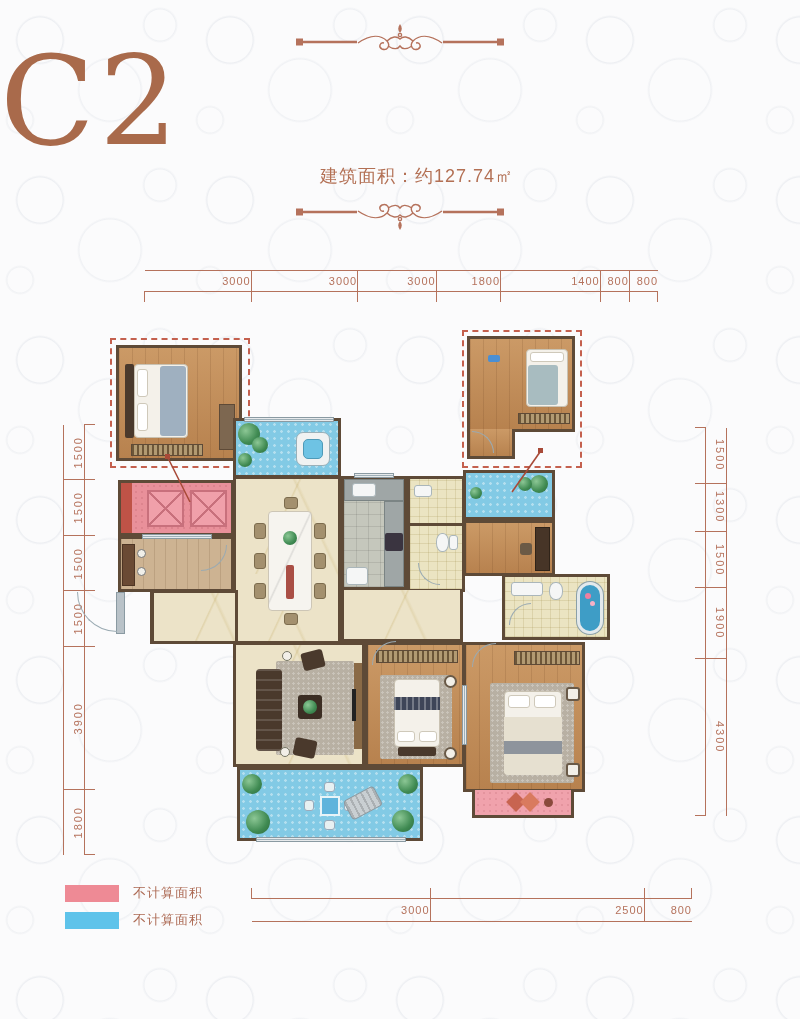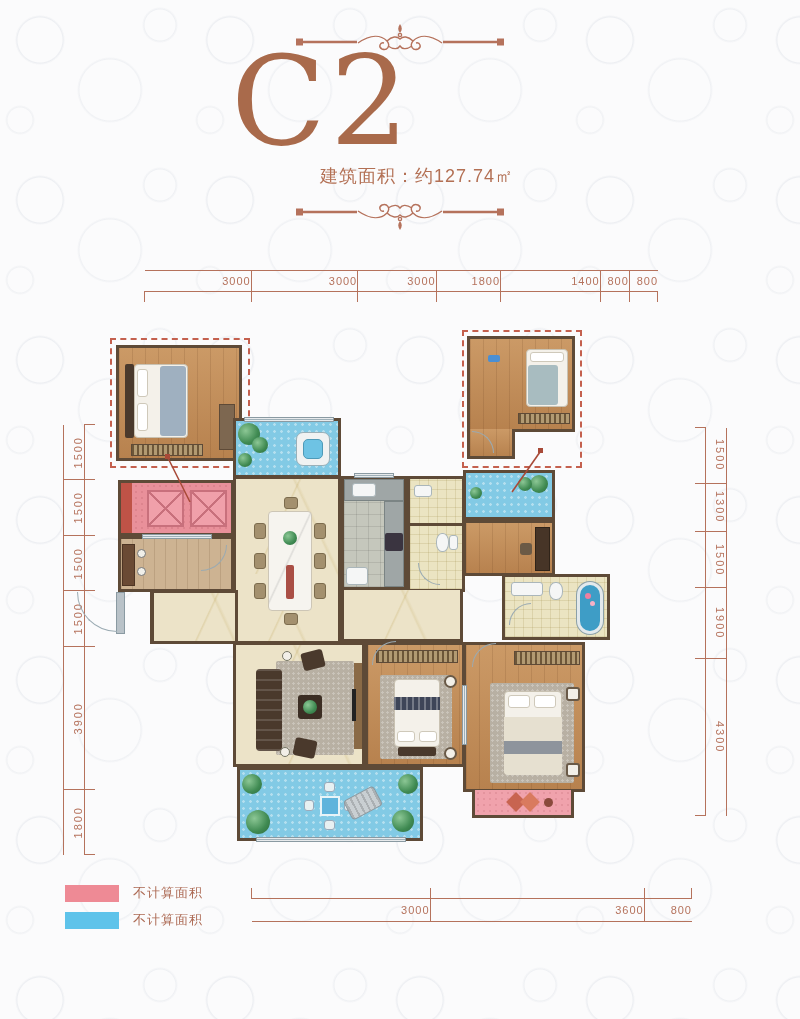--- a/index.html
+++ b/index.html
@@ -23,21 +23,21 @@
     background-image:
       radial-gradient(circle at 40px 40px, transparent 22px, rgba(203,209,219,.30) 23px, transparent 25px),
       radial-gradient(circle at 110px 90px, transparent 30px, rgba(203,209,219,.24) 31px, transparent 33px),
       radial-gradient(circle at 160px 25px, transparent 15px, rgba(203,209,219,.26) 16px, transparent 18px),
       radial-gradient(circle at 20px 120px, transparent 12px, rgba(203,209,219,.22) 13px, transparent 15px);
     background-size:190px 160px;}
   
   .ornament{position:absolute;left:295px;width:210px;height:40px;}
   .ornament.top{top:22px;}
   .ornament.bottom{top:192px;transform:scaleY(-1);}
-  .title{position:absolute;top:36px;left:0;width:644px;text-align:center;
+  .title{position:absolute;top:36px;left:0;width:644px;text-align:left;
     font-family:"DejaVu Serif","Liberation Serif",serif;font-size:124px;line-height:1.05;
     color:var(--accent);letter-spacing:4px;font-weight:400;}
   .subtitle{position:absolute;top:164px;left:17px;width:800px;display:flex;justify-content:center;gap:20px;
     color:#b37054;font-size:18px;letter-spacing:1px;}
   
   .dim{position:absolute;display:flex;color:var(--dim);font-size:11px;}
   .dim-h{flex-direction:row;border-top:1px solid var(--dim);border-bottom:1px solid var(--dim);}
   .dim-v{flex-direction:column;border-left:1px solid var(--dim);border-right:1px solid var(--dim);}
   .dim-seg{position:relative;display:flex;align-items:center;justify-content:flex-end;flex-basis:0;min-width:0;min-height:0;}
   .dim-h .dim-seg + .dim-seg{border-left:1px solid var(--dim);}
@@ -187,21 +187,21 @@
       </div>
       <div class="dim-seg" style="flex-grow: 800;">
         <span class="dim-num">800</span>
       </div>
     </div>
   <div class="dim dim-h dim-bottom" style="left:252px;top:898px;width:440px;height:24px;">
       <div class="dim-seg" style="flex-grow: 3000;">
         <span class="dim-num">3000</span>
       </div>
       <div class="dim-seg" style="flex-grow: 3600;">
-        <span class="dim-num">3600</span>
+        <span class="dim-num">2500</span>
       </div>
       <div class="dim-seg" style="flex-grow: 800;">
         <span class="dim-num">800</span>
       </div>
     </div>
   <div class="dim dim-v dim-left" style="left:63px;top:425px;width:22px;height:430px;">
       <div class="dim-seg" style="flex-grow: 1500;">
         <span class="dim-num">1500</span>
       </div>
       <div class="dim-seg" style="flex-grow: 1500;">

